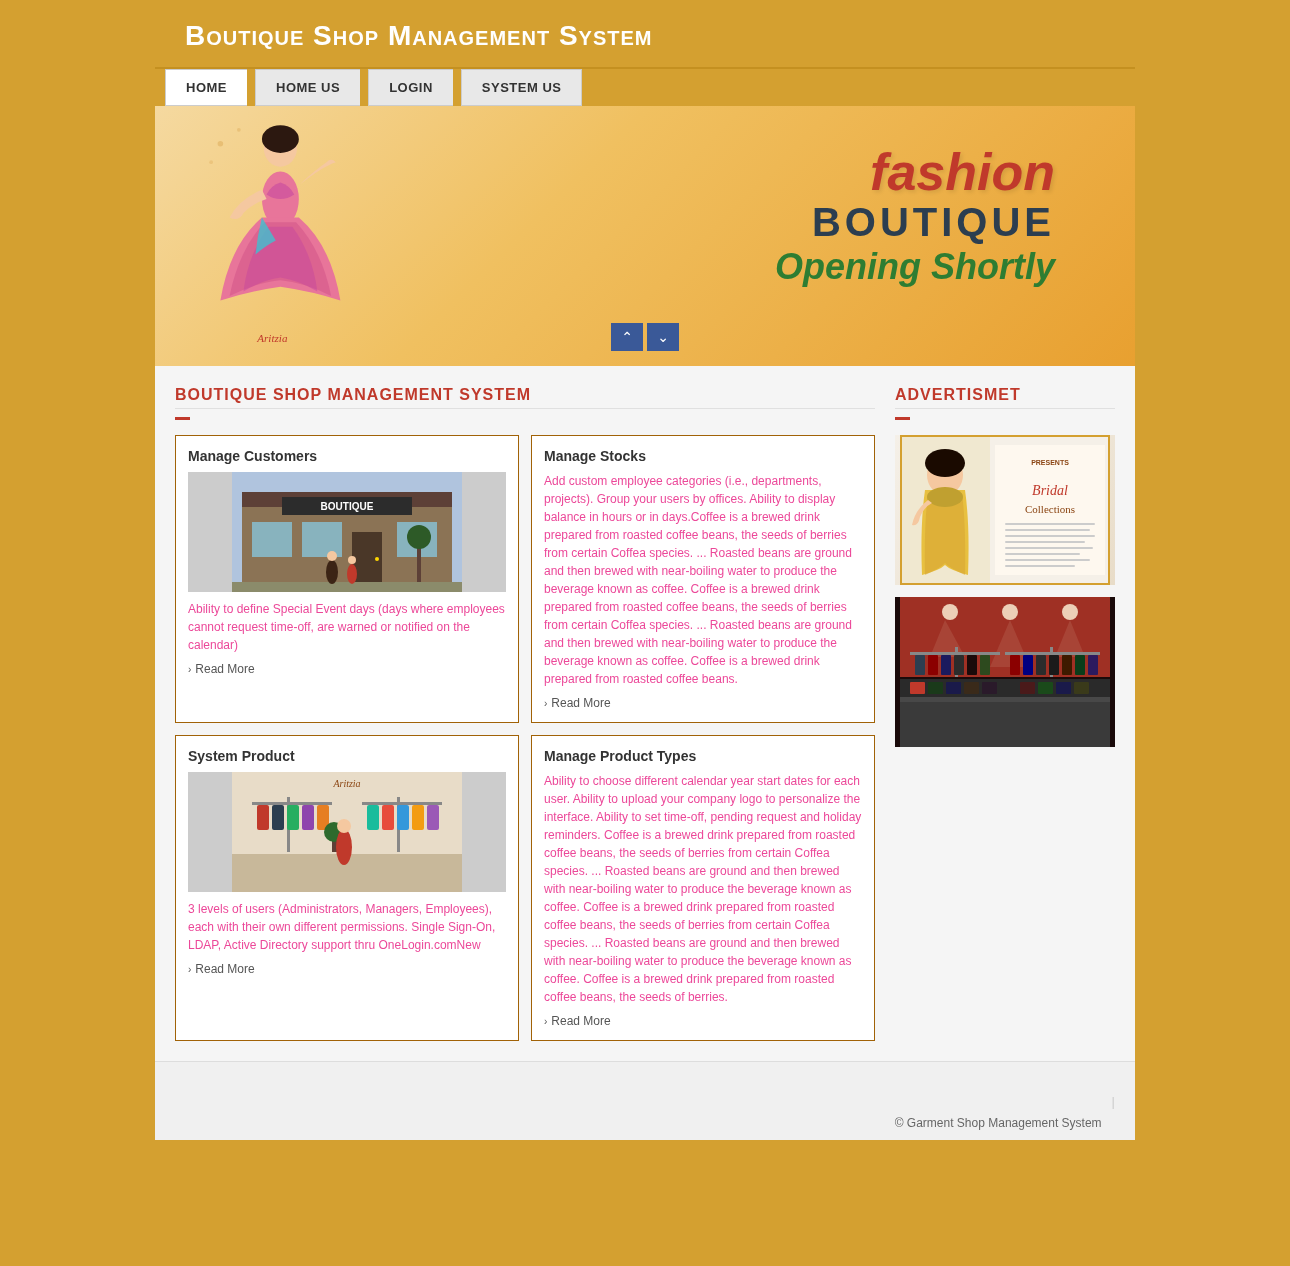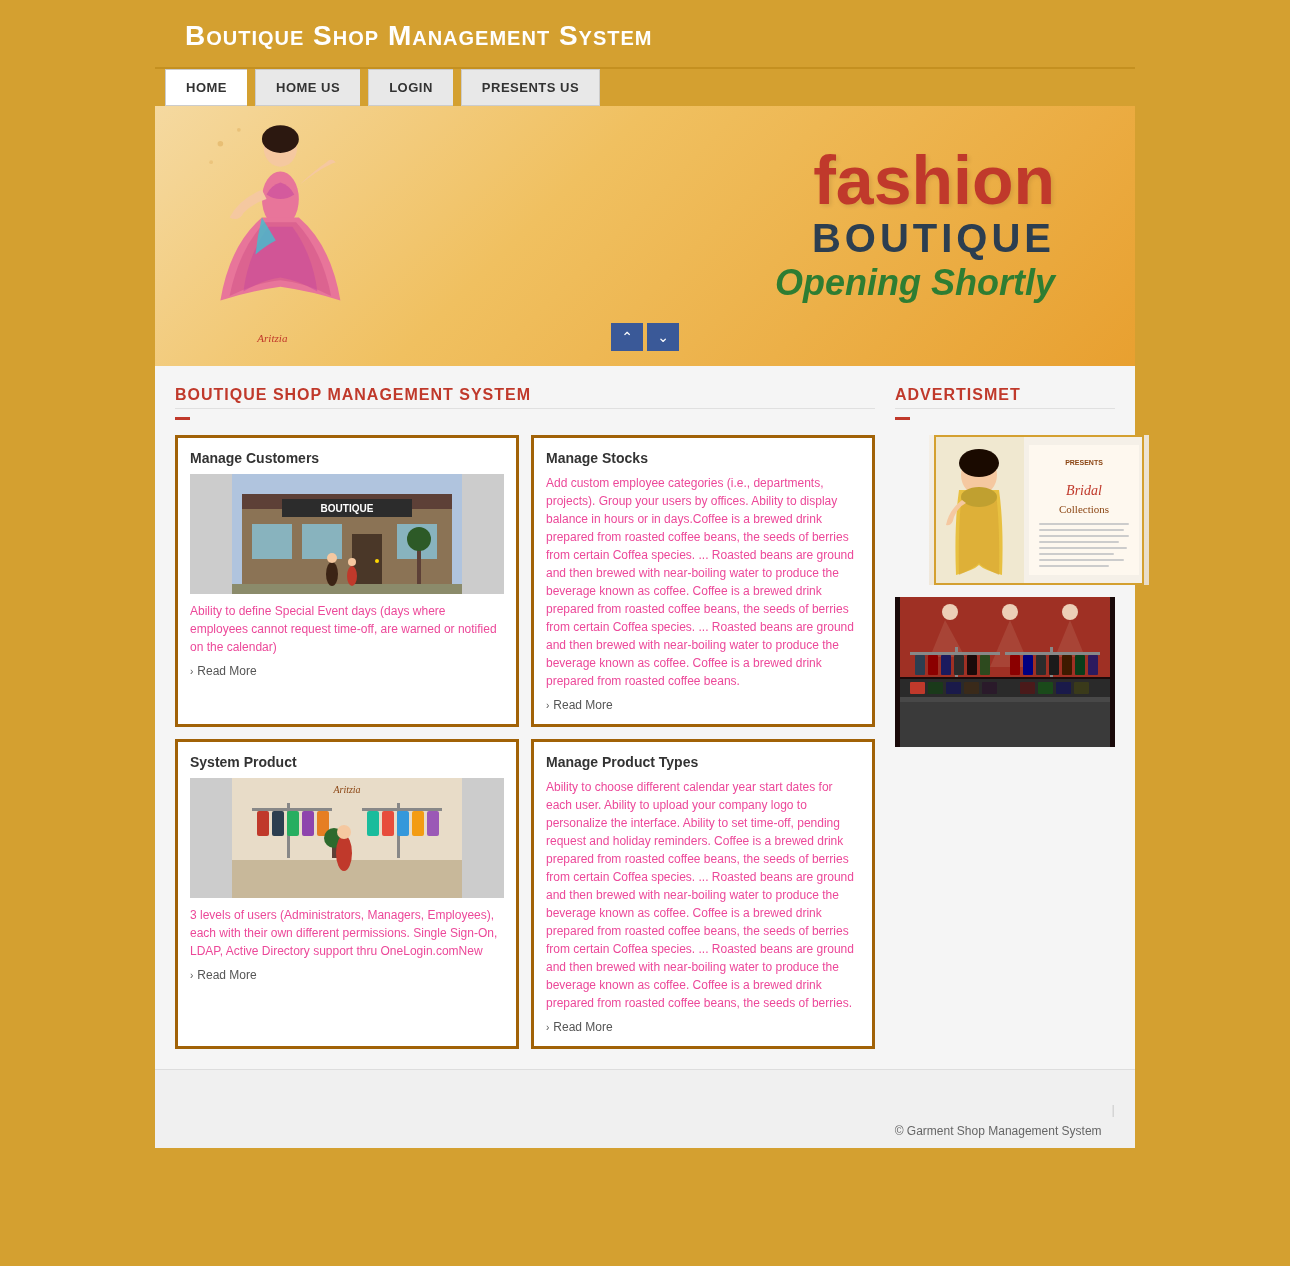--- a/index.html
+++ b/index.html
@@ -84,22 +84,23 @@
       width: 200px;
       height: 240px;
     }
     .banner-text-area {
       position: absolute;
       right: 80px;
       top: 40px;
       text-align: right;
     }
     .banner-fashion {
-      font-size: 68px;
+      font-size: 52px;
       color: #c0392b;
+      font-style: italic;
       font-weight: bold;
       line-height: 1;
       text-shadow: 2px 2px 4px rgba(0,0,0,0.1);
     }
     .banner-boutique {
       font-size: 40px;
       color: #2c3e50;
       font-weight: bold;
       letter-spacing: 4px;
       line-height: 1.2;
@@ -171,21 +172,21 @@
     
     .cards-grid {
       display: grid;
       grid-template-columns: 1fr 1fr;
       gap: 12px;
     }
 
     .card {
       background: #fff;
       padding: 12px;
-      border: 3px solid #a16207;
+      border: 1px solid #a16207;
     }
     .card-title {
       font-size: 14px;
       font-weight: bold;
       color: #333;
       margin-bottom: 8px;
     }
     .card-image {
       width: 100%;
       height: 120px;
@@ -249,21 +250,20 @@
     
     .fashion-svg {
       width: 100%;
       height: 100%;
     }
 
     
     .ad-bridal {
       background: linear-gradient(135deg, #f5f0e8 0%, #e8dcc8 100%);
       position: relative;
-      margin-left: 34px;
     }
   </style>
 </head>
 <body>
 
 <div class="page-wrapper">
 
   <div class="header">
     <h1 class="site-title">Boutique Shop Management System</h1>
   </div>
@@ -273,21 +273,21 @@
       <li class="active">
         <a href="#">HOME</a>
       </li>
       <li>
         <a href="#">HOME US</a>
       </li>
       <li>
         <a href="#">LOGIN</a>
       </li>
       <li>
-        <a href="#">PRESENTS US</a>
+        <a href="#">SYSTEM US</a>
       </li>
     </ul>
   </nav>
 
   <div class="banner">
     <div class="banner-content">
 
       <div class="banner-figure">
         <svg viewBox="0 0 200 260" class="fashion-svg" xmlns="http://www.w3.org/2000/svg">
 

